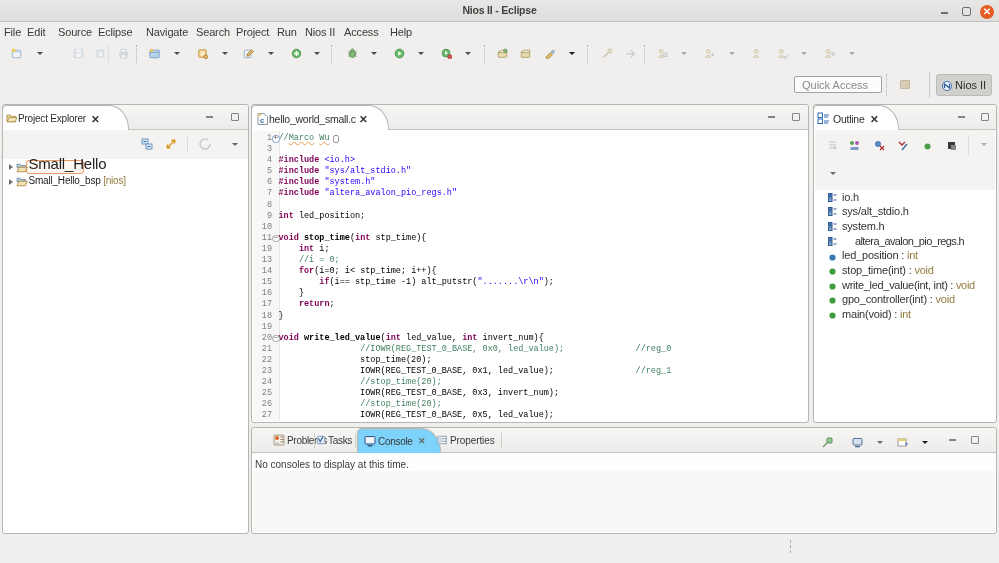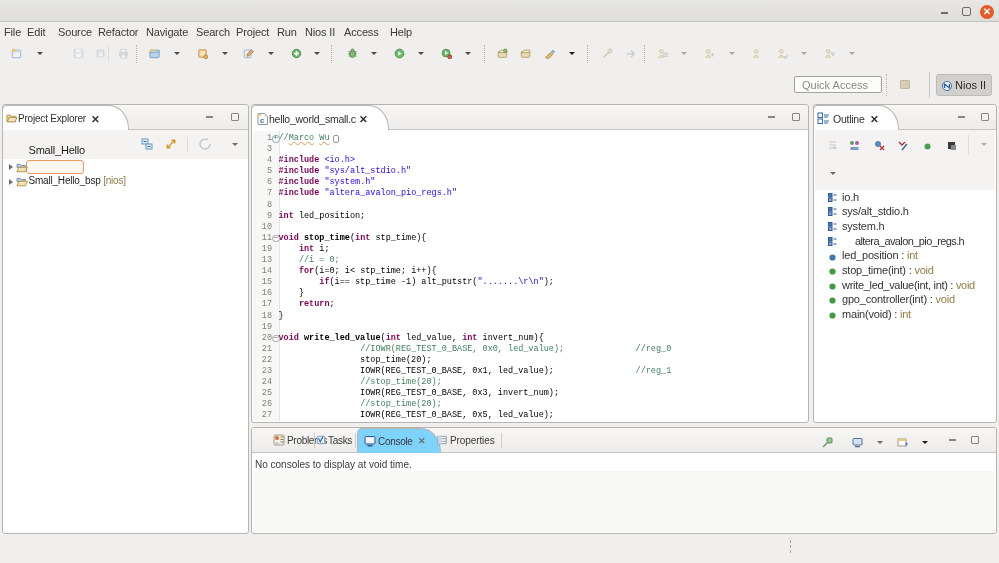--- a/index.html
+++ b/index.html
@@ -55,29 +55,30 @@
 #console{left:251px;top:427px;width:746px;height:107px}
 .ctab{position:absolute;top:0;height:25px;font-size:10px;letter-spacing:-0.3px;color:#3a3a38}
 #conbody{position:absolute;left:1px;right:1px;top:26px;bottom:1px;background:#f8f8f7;border-radius:0 0 3px 3px}
 #conmsg{position:absolute;left:2px;top:5px;font-size:10px;color:#3a3a38}
 
 #grip{position:absolute;left:790px;top:540px;height:13px;width:0;border-left:1px dashed #a9a8a6}
 svg{display:block}
 </style></head>
 <body>
 <div id="titlebar">
+  <div id="title">Nios II - Eclipse</div>
   <div id="min"></div>
     <div id="max"></div>
     <div id="close">✕</div>
 </div>
 <div id="menubar">
   <span style="left:4px">File</span>
     <span style="left:27px">Edit</span>
     <span style="left:58px">Source</span>
-    <span style="left:98px">Refactor</span>
+    <span style="left:98px">Eclipse</span>
     <span style="left:146px">Navigate</span>
     <span style="left:196px">Search</span>
     <span style="left:236px">Project</span>
     <span style="left:277px">Run</span>
     <span style="left:305px">Nios II</span>
     <span style="left:344px">Access</span>
     <span style="left:390px">Help</span>
 </div>
 <div id="toolbar">
 
@@ -244,21 +245,21 @@
       </svg>
     <div class="dd" style="left:229px;top:13px;position:absolute;border-top-color:#6a6968"></div>
   </div>
   <div id="extree">
     <div class="abs" style="left:23px;top:54.5px;width:58px;height:14.5px;border:1px solid #eb9a66;border-radius:3px;background:#fdf7f2"></div>
     <div class="abs" style="left:5.5px;top:59px;width:0;height:0;border-top:3.5px solid transparent;border-bottom:3.5px solid transparent;border-left:4px solid #6f6e6c"></div>
     <svg class="abs" style="left:13px;top:57.5px" width="12" height="10" viewBox="0 0 14 12">
         <path d="M1 1.5 h4 l1.5 1.5 h4.5 v2.5 h-10 z" fill="#b8cbdf" stroke="#6b87a6"></path>
         <path d="M1 10.5 l2.2-5.5 h10.2 l-2.4 5.5 z" fill="#f2e2b8" stroke="#a8842e"></path>
       </svg>
-    <span class="abs" style="left:25.5px;top:39px;font-size:11px;letter-spacing:-0.2px;color:#1e1e1e">Small_Hello</span>
+    <span class="abs" style="left:25.5px;top:50px;font-size:15px;letter-spacing:-0.2px;color:#1e1e1e">Small_Hello</span>
     <div class="abs" style="left:5.5px;top:73.5px;width:0;height:0;border-top:3.5px solid transparent;border-bottom:3.5px solid transparent;border-left:4px solid #6f6e6c"></div>
     <svg class="abs" style="left:13px;top:72px" width="12" height="10" viewBox="0 0 14 12">
         <path d="M1 1.5 h4 l1.5 1.5 h4.5 v2.5 h-10 z" fill="#b8cbdf" stroke="#6b87a6"></path>
         <path d="M1 10.5 l2.2-5.5 h10.2 l-2.4 5.5 z" fill="#f2e2b8" stroke="#a8842e"></path>
       </svg>
     <span class="abs" style="left:25.5px;top:70px;font-size:10px;letter-spacing:-0.2px;color:#1e1e1e">Small_Hello_bsp <span style="color:#957d43">[nios]</span></span>
   </div>
 </div>
 <div id="editor" class="panel">
   <div class="phead"></div>
@@ -449,16 +450,16 @@
   <svg class="abs" style="left:645px;top:9px;opacity:.85" width="11" height="11" viewBox="0 0 11 11">
       <rect x="1" y="2" width="8" height="7" fill="#fff" stroke="#8a8a88"></rect>
       <rect x="1" y="2" width="8" height="2" fill="#e8c85a"></rect>
       <path d="M8 7 h3 M9.5 5.5 v3" stroke="#3a6ab0"></path>
     </svg>
   <div class="dd" style="left:670px;top:13px;position:absolute;border-top-color:#1a1a1a"></div>
   <div class="vmin" style="left:697px"></div>
     <div class="vmax" style="left:719px"></div>
   <div id="conbody">
       <div style="position:absolute;left:0;right:0;top:0;height:17px;background:#fefefe"></div>
-      <div id="conmsg">No consoles to display at void time.</div>
+      <div id="conmsg">No consoles to display at this time.</div>
     </div>
 </div>
 <div id="grip"></div>
 
 </body></html>

